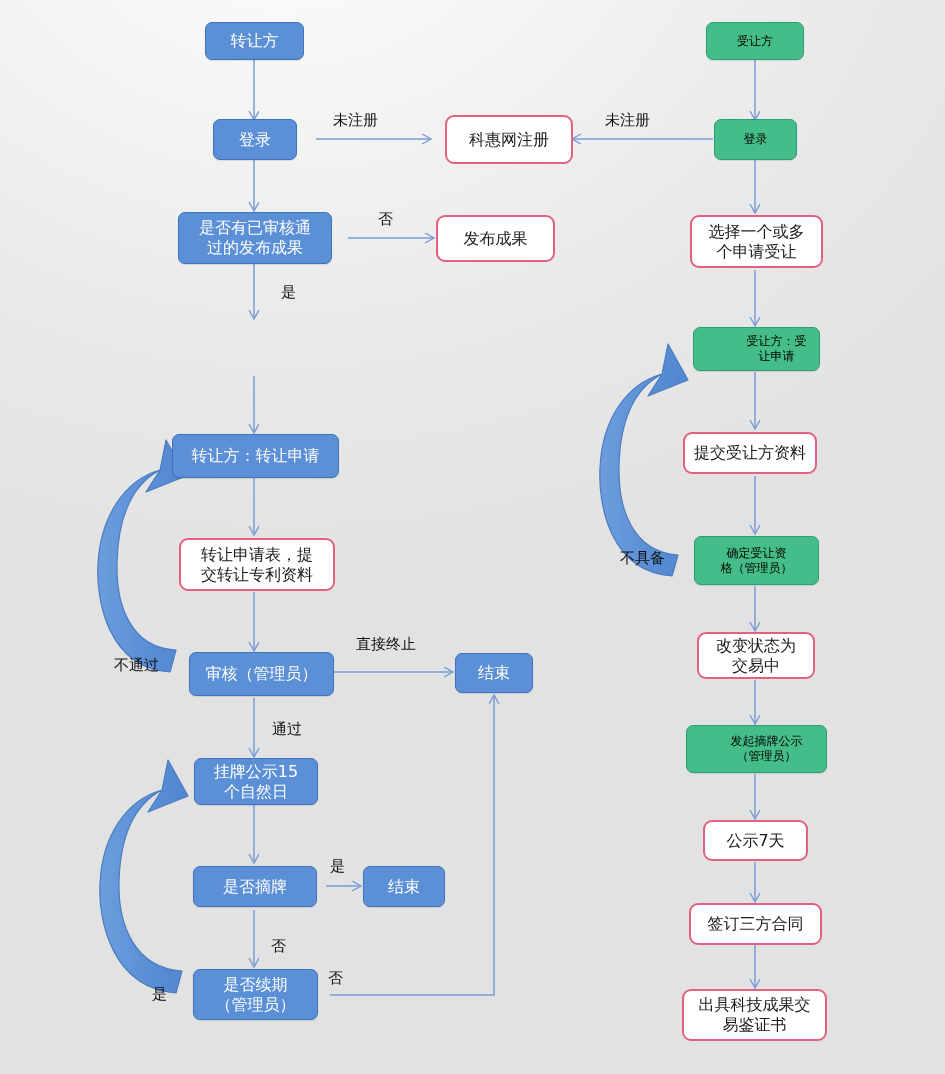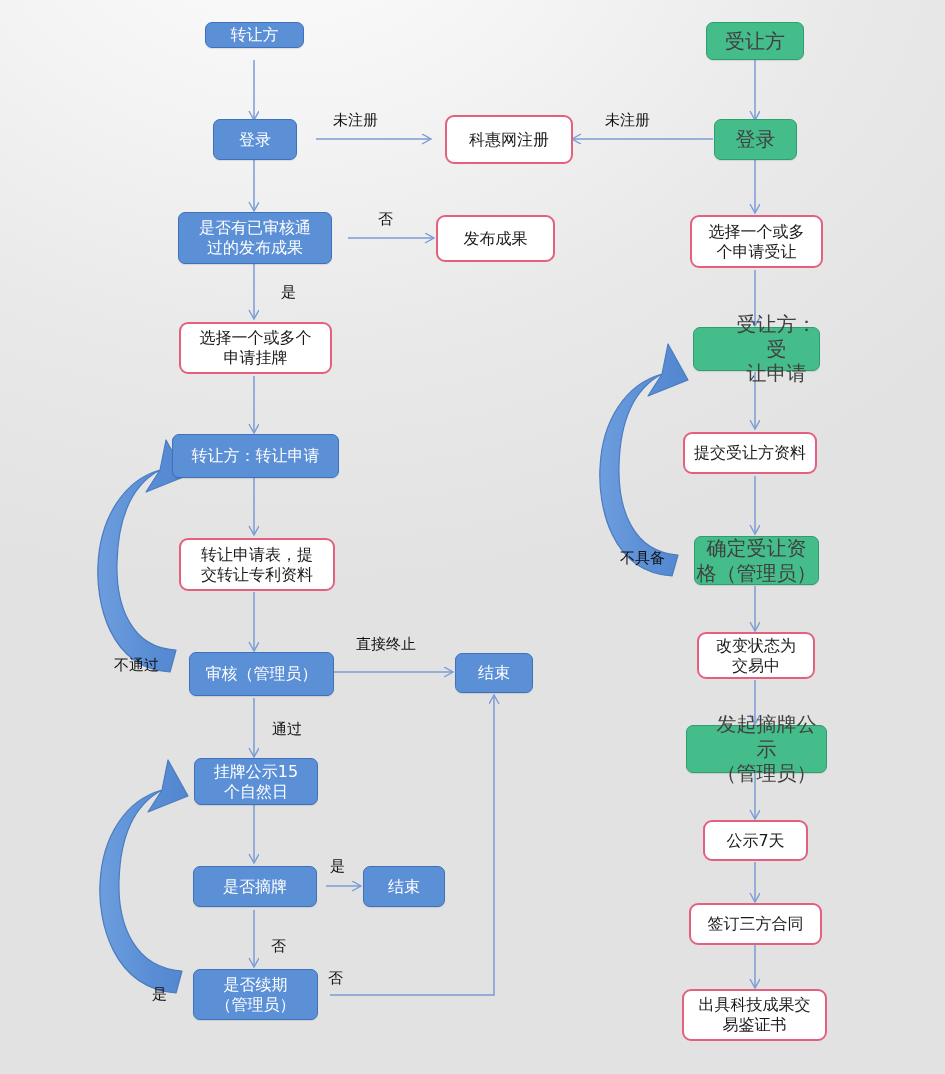--- a/index.html
+++ b/index.html
@@ -28,22 +28,22 @@
   .node.blue{
     background:#5b8fd6;
     border:1px solid #3f72bb;
     color:#ffffff;
     font-size:16px;
     box-shadow:0 1px 1px rgba(0,0,0,0.10);
   }
   .node.green{
     background:#45bd8a;
     border:1px solid #2f9e6e;
-    color:#404040;
-    font-size:20px;
+    color:#000000;
+    font-size:12px;
     box-shadow:0 1px 1px rgba(0,0,0,0.10);
   }
   .node.white{
     background:#ffffff;
     border:2px solid #e3607f;
     color:#1a1a1a;
     font-size:16px;
     border-radius:9px;
   }
   .edge-label{
@@ -140,33 +140,31 @@
                L 648,396
                L 688,380
                L 668,344
                L 662,374
                C 632,390 620,424 619,466
                C 618,508 632,552 678,555
                Z" fill="url(#curvgrad)" stroke="#4a7cbf" stroke-width="1.2" stroke-linejoin="round"></path>
     </g>
   </svg>
 
-  <div class="node blue" style="left:205px;top:22px;width:99px;height:26px;">转让方</div>
+  <div class="node blue" style="left:205px;top:22px;width:99px;height:38px;">转让方</div>
 
   <div class="node blue" style="left:213px;top:119px;width:84px;height:41px;">登录</div>
 
   <div class="node white" style="left:437px;top:115px;width:128px;height:49px;margin-left:8px;">科惠网注册</div>
 
   <div class="node blue" style="left:178px;top:212px;width:154px;height:52px;">是否有已审核通
 过的发布成果</div>
 
   <div class="node white" style="left:436px;top:215px;width:119px;height:47px;">发布成果</div>
 
-  <div class="node white" style="left:179px;top:322px;width:153px;height:52px;">选择一个或多个
-申请挂牌</div>
 
   <div class="node blue" style="left:172px;top:434px;width:167px;height:44px;">转让方：转让申请</div>
 
   <div class="node white" style="left:179px;top:538px;width:156px;height:53px;">转让申请表，提
 交转让专利资料</div>
 
   <div class="node blue" style="left:189px;top:652px;width:145px;height:44px;">审核（管理员）</div>
 
   <div class="node blue" style="left:455px;top:653px;width:78px;height:40px;">结束</div>
 

